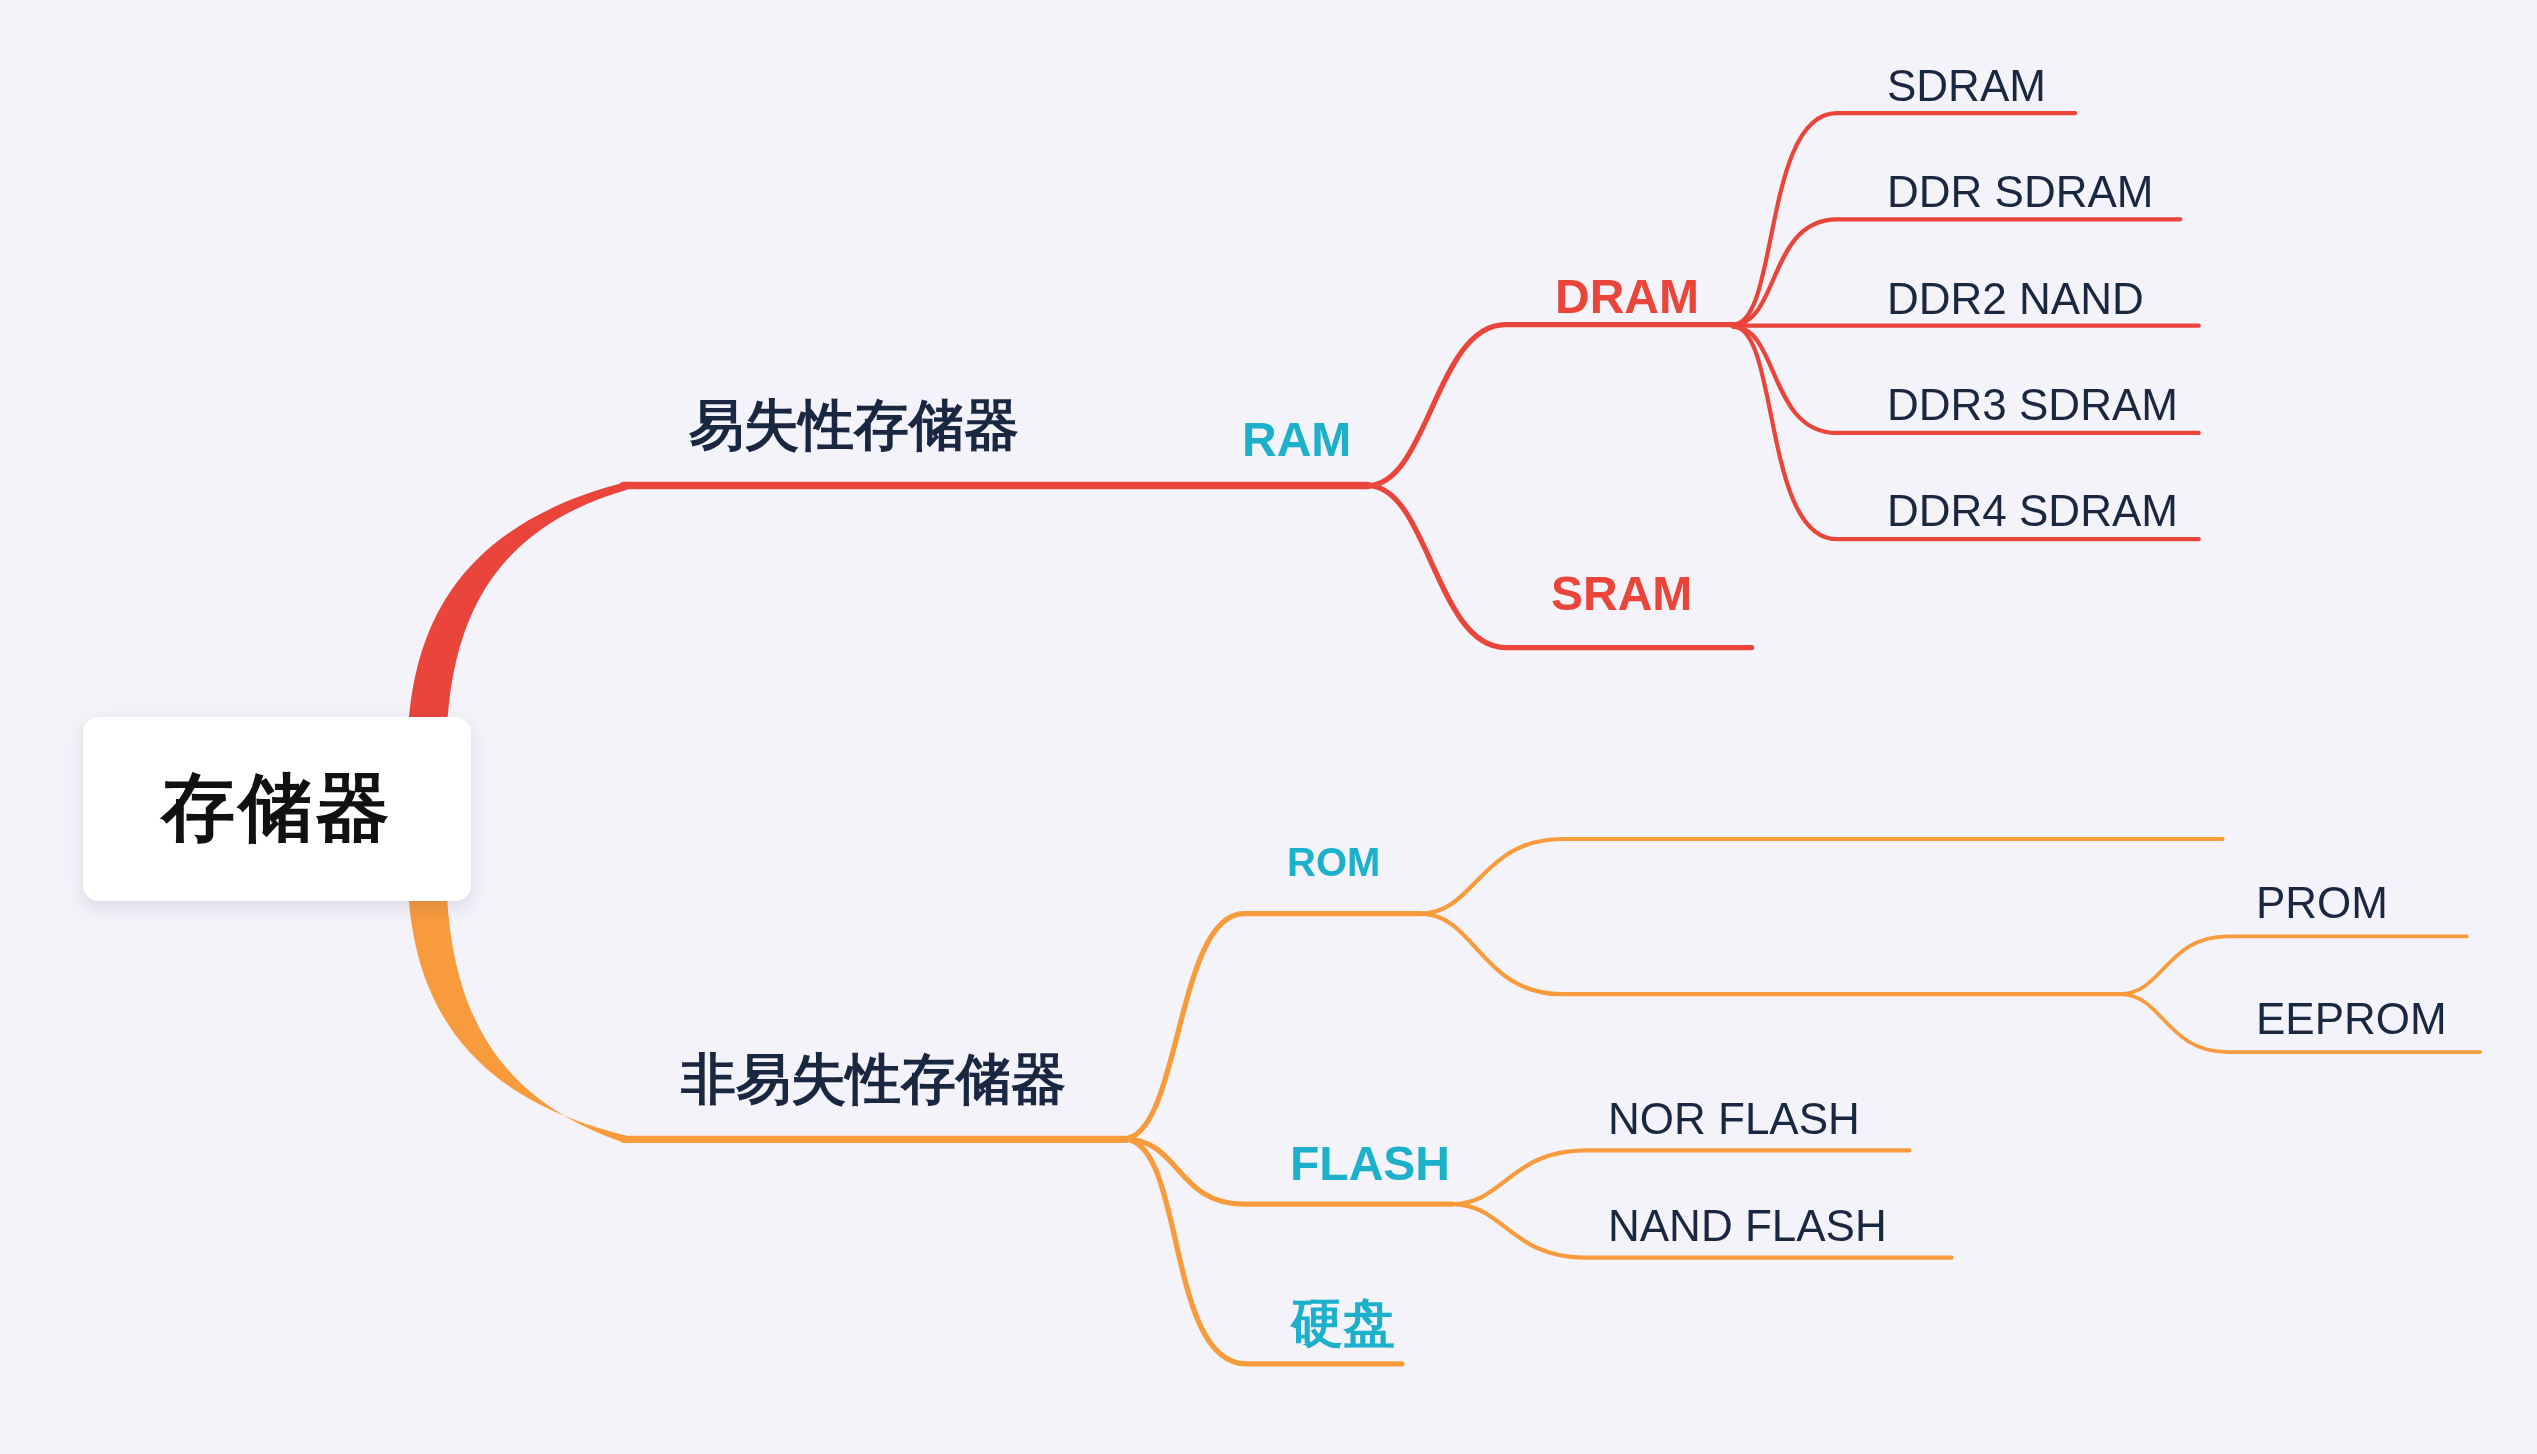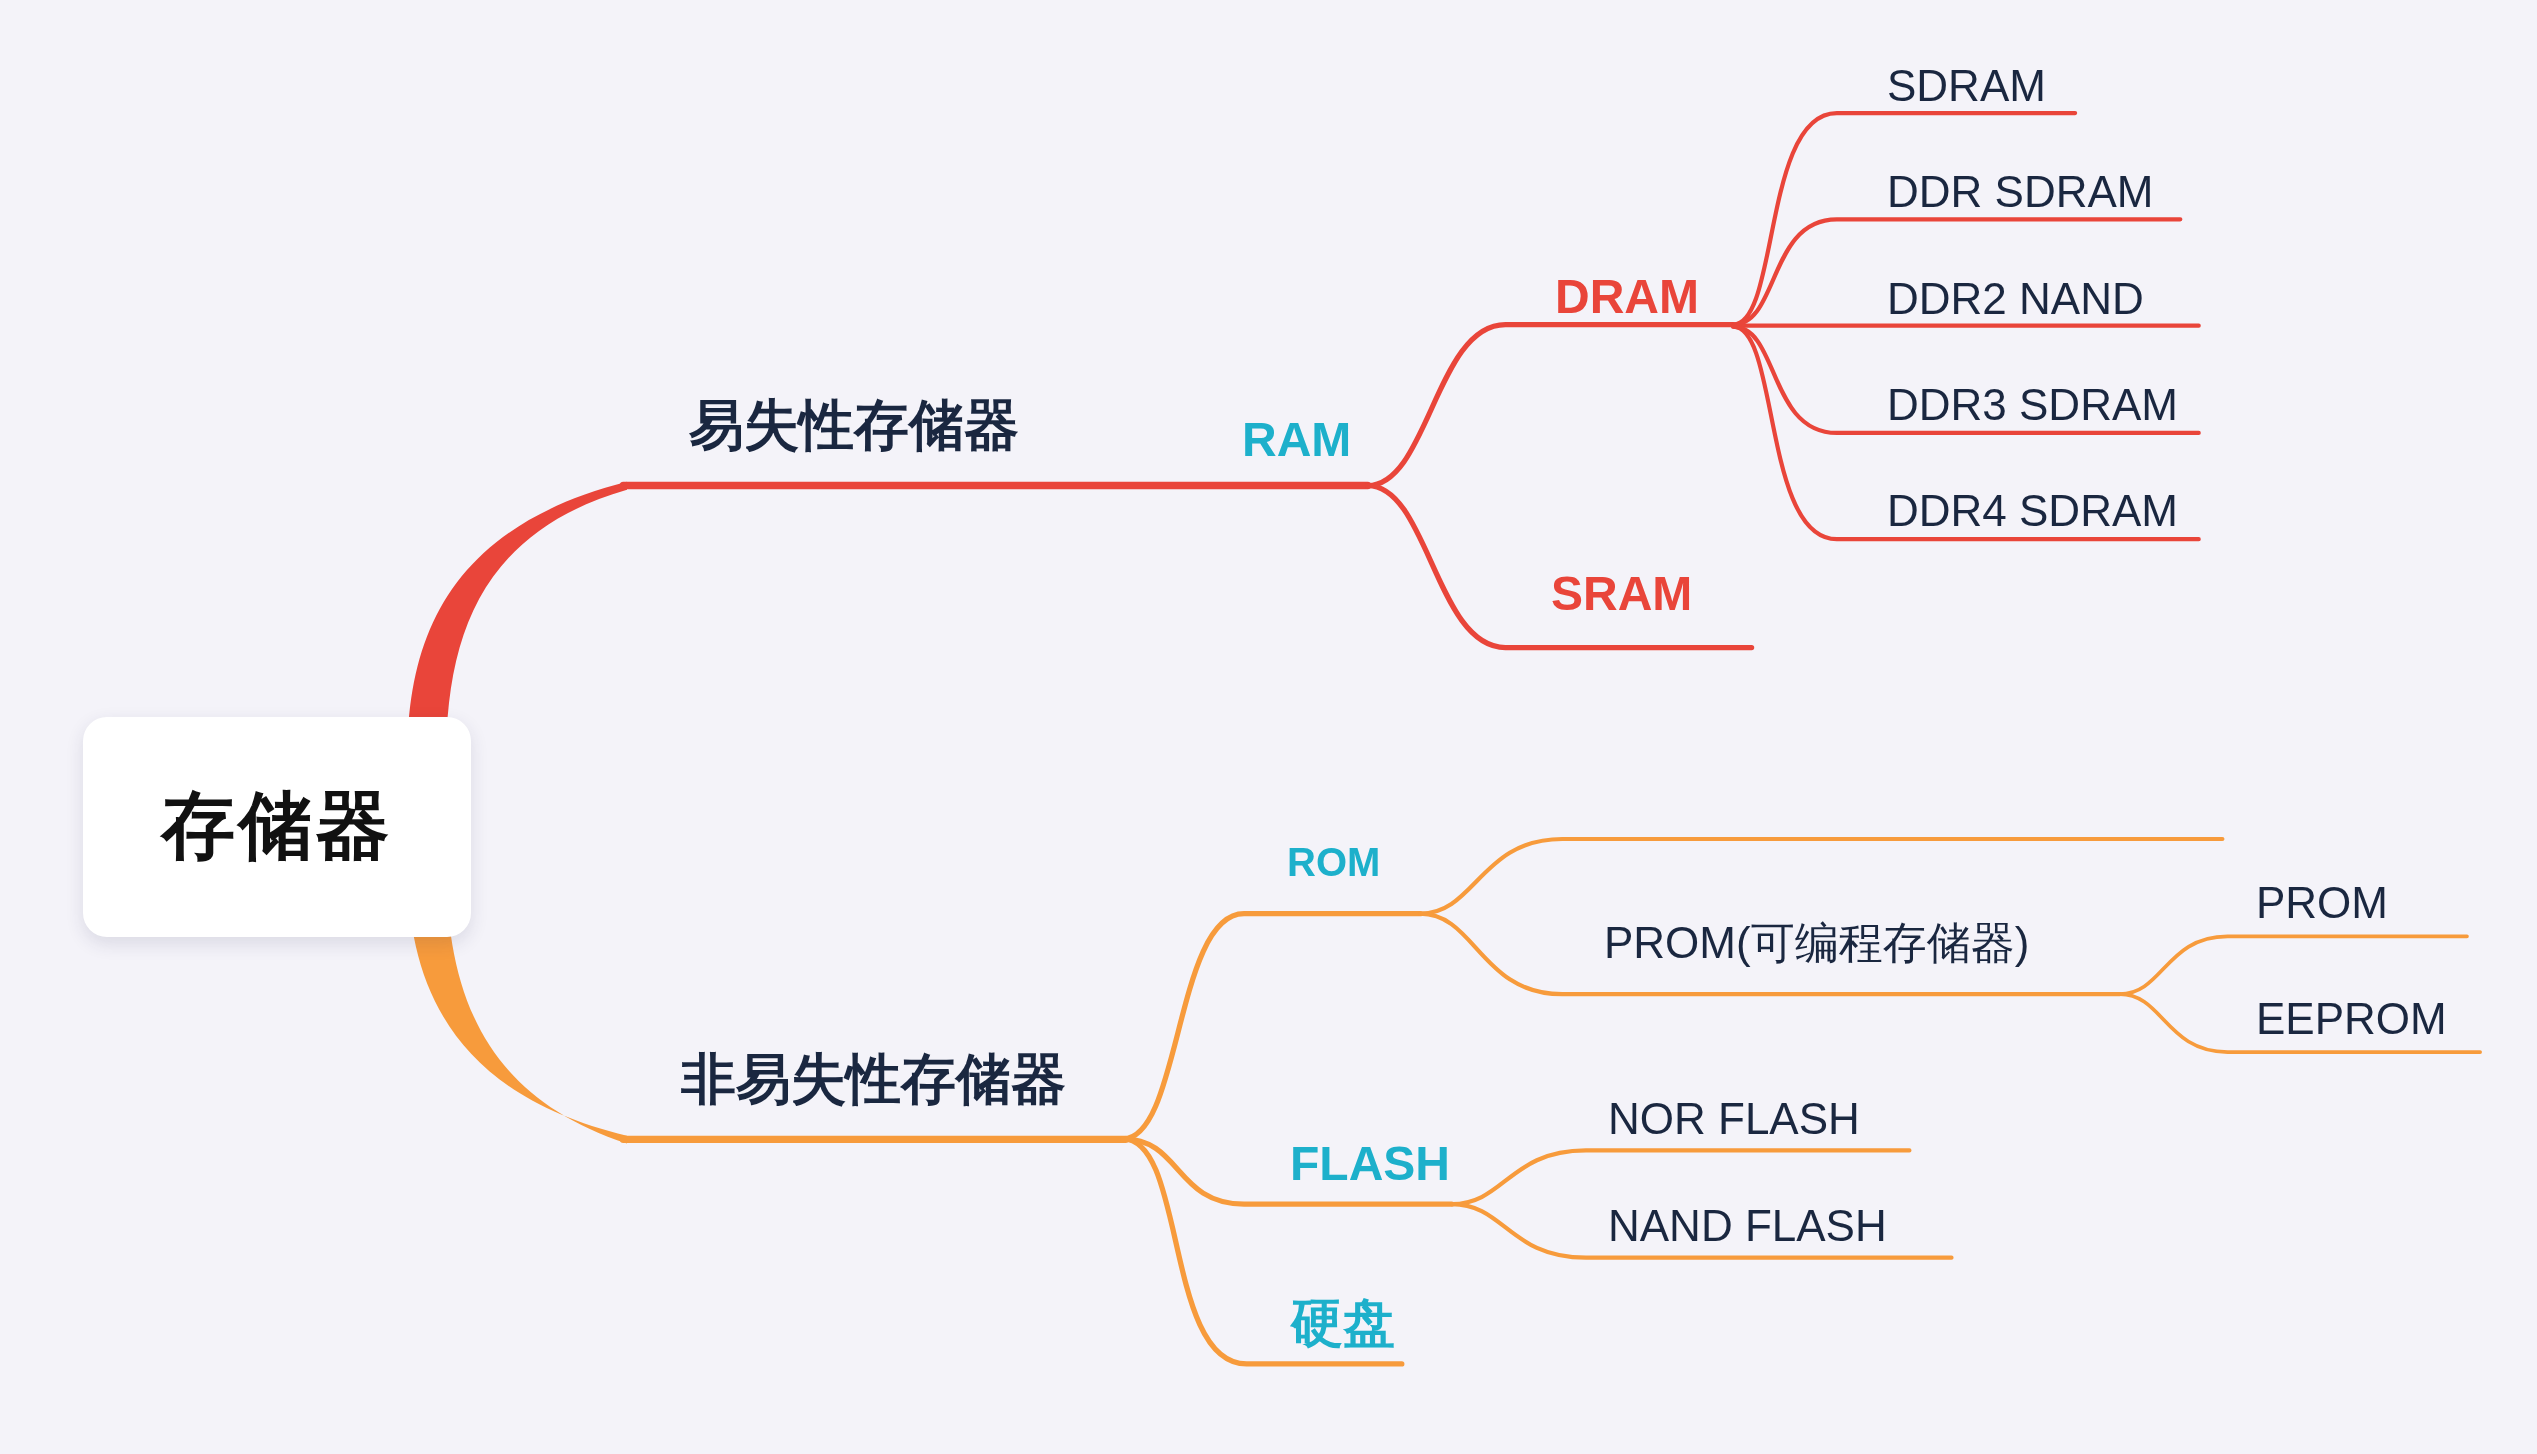--- a/index.html
+++ b/index.html
@@ -9,22 +9,22 @@
     font-family:"Liberation Sans","DejaVu Sans",sans-serif;
   }
   #stage{position:absolute;inset:0;}
   svg.wires{position:absolute;left:0;top:0;}
   .label{position:absolute;white-space:nowrap;line-height:1.1;}
   .t-navy{color:var(--c-navy,#1a2740);font-weight:800;text-align:right;}
   .t-leaf{color:var(--c-navy,#1a2740);font-weight:400;}
   .t-teal{color:var(--c-teal,#1db0cb);font-weight:800;}
   .t-red{color:var(--c-red,#e9453a);font-weight:800;}
   #root-box{
-    position:absolute;left:83px;top:717px;width:388px;height:220px;
-    background:#ffffff;border-radius:24px;
+    position:absolute;left:83px;top:717px;width:388px;height:184px;
+    background:#ffffff;border-radius:15px;
     box-shadow:0 6.3px 18px rgba(40,40,80,.12);
     display:flex;align-items:center;justify-content:center;
   }
   #root-box .root-text{
     font-size:74px;font-weight:800;color:var(--c-rootText,#111111);
     letter-spacing:3.2px;
   }
 </style>
 </head>
 <body>
@@ -74,21 +74,20 @@
   <div class="label t-teal" style="left:1287px;top:840px;font-size:40px">ROM</div>
   <div class="label t-teal" style="left:1290px;top:1138px;font-size:48px">FLASH</div>
   <div class="label t-teal" style="left:1291px;top:1295px;font-size:52px">硬盘</div>
 
   <div class="label t-leaf" style="left:1887px;top:62px;font-size:44px">SDRAM</div>
   <div class="label t-leaf" style="left:1887px;top:168px;font-size:44px">DDR SDRAM</div>
   <div class="label t-leaf" style="left:1887px;top:275px;font-size:44px">DDR2 NAND</div>
   <div class="label t-leaf" style="left:1887px;top:381px;font-size:44px">DDR3 SDRAM</div>
   <div class="label t-leaf" style="left:1887px;top:487px;font-size:44px">DDR4 SDRAM</div>
 
-  <div class="label t-leaf" style="left:1604px;top:919px;font-size:44px">PROM(可编程存储器)</div>
   <div class="label t-leaf" style="left:2256px;top:879px;font-size:44px">PROM</div>
   <div class="label t-leaf" style="left:2256px;top:995px;font-size:44px">EEPROM</div>
 
   <div class="label t-leaf" style="left:1608px;top:1095px;font-size:44px">NOR FLASH</div>
   <div class="label t-leaf" style="left:1608px;top:1202px;font-size:44px">NAND FLASH</div>
 
 </div>
 
 
 </body></html>

